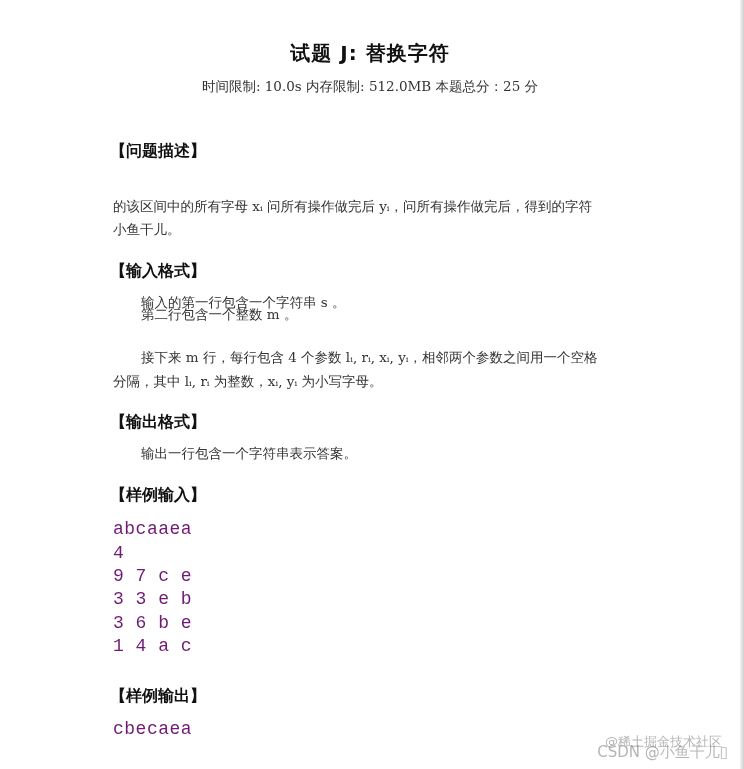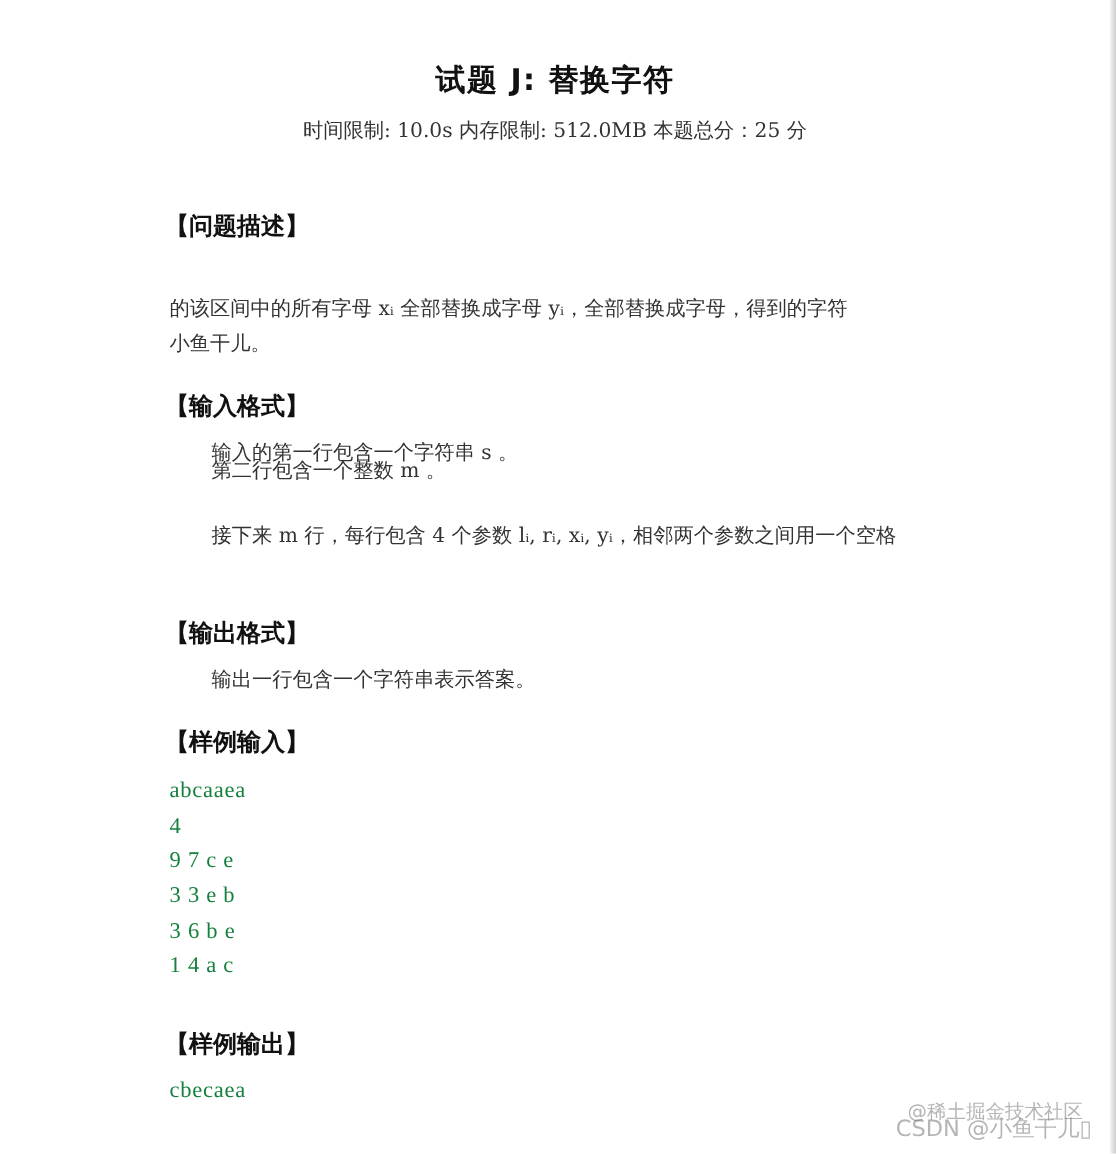--- a/index.html
+++ b/index.html
@@ -29,22 +29,22 @@
     font-family:"DejaVu Sans", "Liberation Sans", sans-serif;
     font-size:16px; font-weight:bold; color:#111;
   }
   .p {
     position:absolute; left:113px; width:520px;
     font-size:13.5px; line-height:24px; color:#333;
   }
   .indent { text-indent:28px; }
   .mono {
     position:absolute; left:113px;
-    font-family:Liberation Serif, serif;
-    font-size:15px; color:#15803d; letter-spacing:0.5px; white-space:pre;
+    font-family:Liberation Mono, monospace;
+    font-size:18px; color:#701a75; letter-spacing:0.5px; white-space:pre;
   }
   .watermark {
     position:absolute; right:16px; bottom:10px;
     font-family:"DejaVu Sans", "Liberation Sans", sans-serif;
     font-size:14px; color:rgba(120,120,120,0.55); text-align:right; line-height:14px;
   }
   .watermark .l1 { position:absolute; right:6px; bottom:10px; white-space:nowrap; font-size:13px; }
   .watermark .l2 { position:relative; white-space:nowrap; font-size:15px; }
 </style>
 </head>
@@ -52,27 +52,28 @@
 
 <div class="page">
   <div class="title">试题 J: 替换字符</div>
   <div class="meta">
     <span>时间限制: 10.0s</span>
     <span>内存限制: 512.0MB</span>
     <span>本题总分：25 分</span>
   </div>
 
   <div class="h" style="top:141px">【问题描述】</div>
-  <div class="p" style="top:194px">的该区间中的所有字母 xᵢ 全部替换成字母 yᵢ，全部替换成字母，得到的字符</div>
+  <div class="p" style="top:194px">的该区间中的所有字母 xᵢ 问所有操作做完后 yᵢ，问所有操作做完后，得到的字符</div>
   <div class="p" style="top:217px">小鱼干儿。</div>
 
   <div class="h" style="top:261px">【输入格式】</div>
   <div class="p indent" style="top:290px">输入的第一行包含一个字符串 s 。</div>
   <div class="p indent" style="top:302px">第二行包含一个整数 m 。</div>
   <div class="p indent" style="top:345px">接下来 m 行，每行包含 4 个参数 lᵢ, rᵢ, xᵢ, yᵢ，相邻两个参数之间用一个空格</div>
+  <div class="p" style="top:369px">分隔，其中 lᵢ, rᵢ 为整数，xᵢ, yᵢ 为小写字母。</div>
 
   <div class="h" style="top:412px">【输出格式】</div>
   <div class="p indent" style="top:441px">输出一行包含一个字符串表示答案。</div>
 
   <div class="h" style="top:485px">【样例输入】</div>
   <div class="mono" style="top:519px">abcaaea</div>
   <div class="mono" style="top:543px">4</div>
   <div class="mono" style="top:566px">9 7 c e</div>
   <div class="mono" style="top:589px">3 3 e b</div>
   <div class="mono" style="top:613px">3 6 b e</div>

